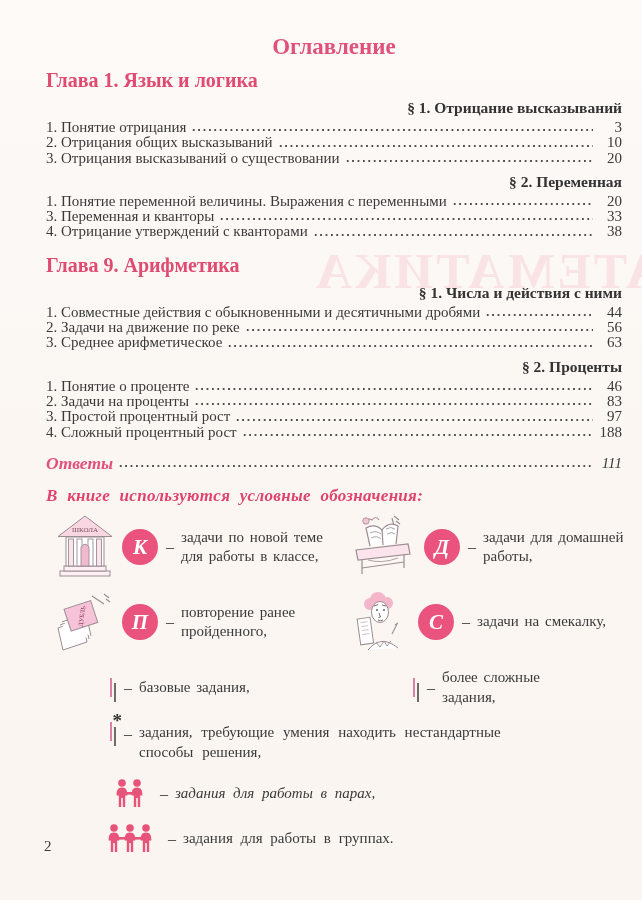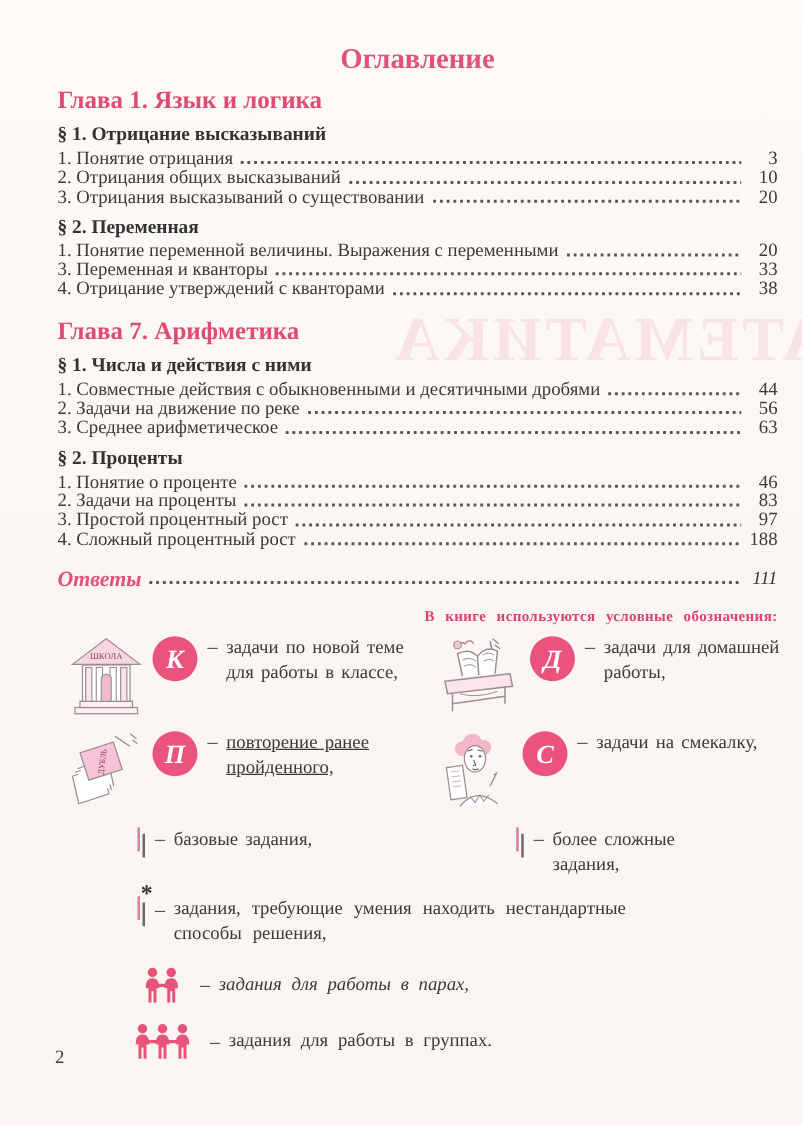--- a/index.html
+++ b/index.html
@@ -6,56 +6,56 @@
   .page{
     position:relative;width:642px;height:900px;overflow:hidden;
     background:linear-gradient(180deg,#fdfaf7 0%,#fbf6f2 55%,#faf5f0 100%);
     font-family:"Liberation Serif","DejaVu Serif",serif;color:#3a3a3a;
     box-sizing:border-box;
   }
   .content{padding:34px 20px 0 46px;position:relative;z-index:2;}
   .doc-title{text-align:center;font-size:23px;font-weight:bold;color:#e0517b;margin:0 0 6px 0;}
   .chapter-title{font-size:20px;font-weight:bold;color:#e04b72;margin:8px 0 3px 0;line-height:24px;}
   .chapter-title.second{margin-top:13px;}
-  .section-title{font-size:15.5px;font-weight:bold;color:#333;margin:7px 0 3px 0;line-height:18px;}
+  .section-title{font-size:15.5px;font-weight:bold;color:#333;margin:7px 0 3px 0;line-height:18px;text-align:right;}
   .entry{display:flex;align-items:flex-end;font-size:15px;line-height:15.3px;}
   .entry .lbl{white-space:nowrap;}
   .dots{flex:1;align-self:stretch;margin:0 3px 0 5px;
     background-image:radial-gradient(circle,#4e4e4e 1.05px,rgba(0,0,0,0) 1.4px);
     background-size:5.4px 4px;background-repeat:repeat-x;
     background-position:left calc(100% - 3px);}
   .pg{min-width:26px;text-align:right;}
   .answers{margin-top:16px;font-style:italic;}
   .answers .lbl{color:#e0517b;font-weight:bold;font-size:17.5px;}
 
-  .legend-title{margin:15px 0 0 0;text-align:right;font-weight:bold;
-    font-size:12px;color:#e0436e;word-spacing:5px;letter-spacing:.3px;}
+  .legend-title{margin:15px 0 0 0;text-align:left;font-style:italic;font-weight:bold;
+    font-size:17px;color:#e0436e;word-spacing:5px;letter-spacing:.3px;}
 
   .lgrid{display:grid;grid-template-columns:300px 1fr;}
-  .lcell{display:flex;align-items:flex-start;}
+  .lcell{display:flex;align-items:center;}
   .row1{margin-top:8px;}
   .row2{margin-top:10px;}
   .row3{margin-top:14px;}
   .row4{margin-top:16px;display:flex;align-items:flex-start;padding-left:64px;}
   .row5{margin-top:16px;display:flex;align-items:center;padding-left:66px;}
   .row6{margin-top:13px;display:flex;align-items:center;padding-left:58px;}
   .c-school{padding-left:10px;}
   .c-desk{padding-left:4px;}
   .c-note{padding-left:8px;}
   .c-person{padding-left:8px;}
   .c-sq1{padding-left:64px;}
   .c-sq2{padding-left:67px;}
 
   .badge{width:36px;height:36px;border-radius:50%;background:#e9537e;color:#fff;
     display:flex;align-items:center;justify-content:center;font-style:italic;
     font-size:21px;font-weight:bold;flex:none;margin:0 8px 0 8px;}
   .dash{margin-right:7px;flex:none;}
   .ltext{font-size:15px;line-height:19.5px;word-spacing:2px;}
   .w175{width:175px;}
-  .w150{width:150px;text-decoration:underline;}
+  .w150{width:150px;}
   .w140{width:140px;}
   .w400{width:400px;word-spacing:5px;}
   .icon-slot{flex:none;display:flex;justify-content:center;}
 
   .sq-wrap{position:relative;flex:none;margin-right:12px;}
   .sq{width:33px;height:33px;box-sizing:border-box;background:#f8d9e5;
     border:1.6px solid #da82a4;box-shadow:4px 5px 0 0 #6e6b6b;
     background-image:radial-gradient(circle,#f0b9cd 0.8px,rgba(0,0,0,0) 1px);
     background-size:4px 4px;}
   .sq.med{background-color:#f5bdd2;background-image:radial-gradient(circle,#eda4c0 0.8px,rgba(0,0,0,0) 1px);}
@@ -104,21 +104,21 @@
       <span class="lbl">3. Переменная и кванторы</span>
       <span class="dots"></span>
       <span class="pg">33</span>
     </div>
     <div class="entry">
       <span class="lbl">4. Отрицание утверждений с кванторами</span>
       <span class="dots"></span>
       <span class="pg">38</span>
     </div>
 
-    <div class="chapter-title second">Глава 7. Арифметика</div>
+    <div class="chapter-title second">Глава 9. Арифметика</div>
 
     <div class="section-title">§ 1. Числа и действия с ними</div>
     <div class="entry">
       <span class="lbl">1. Совместные действия с обыкновенными и десятичными дробями</span>
       <span class="dots"></span>
       <span class="pg">44</span>
     </div>
     <div class="entry">
       <span class="lbl">2. Задачи на движение по реке</span>
       <span class="dots"></span>

